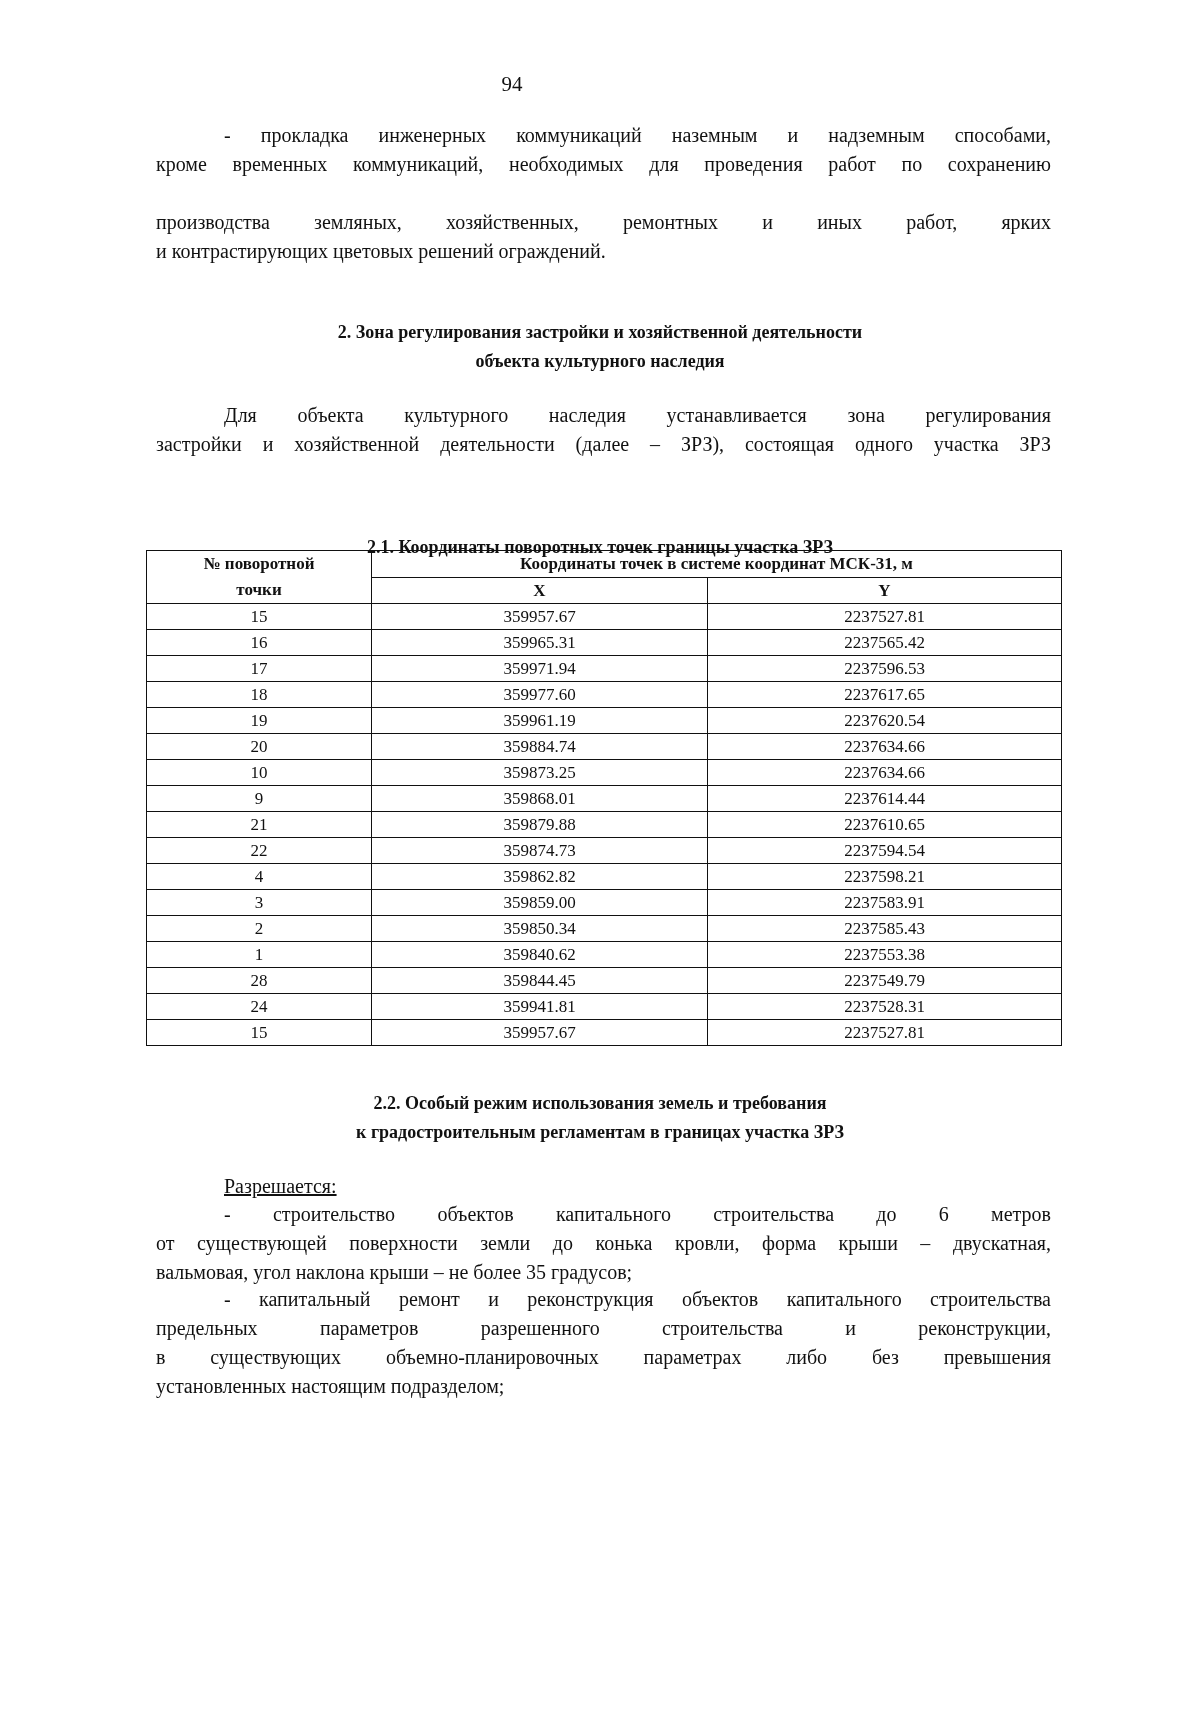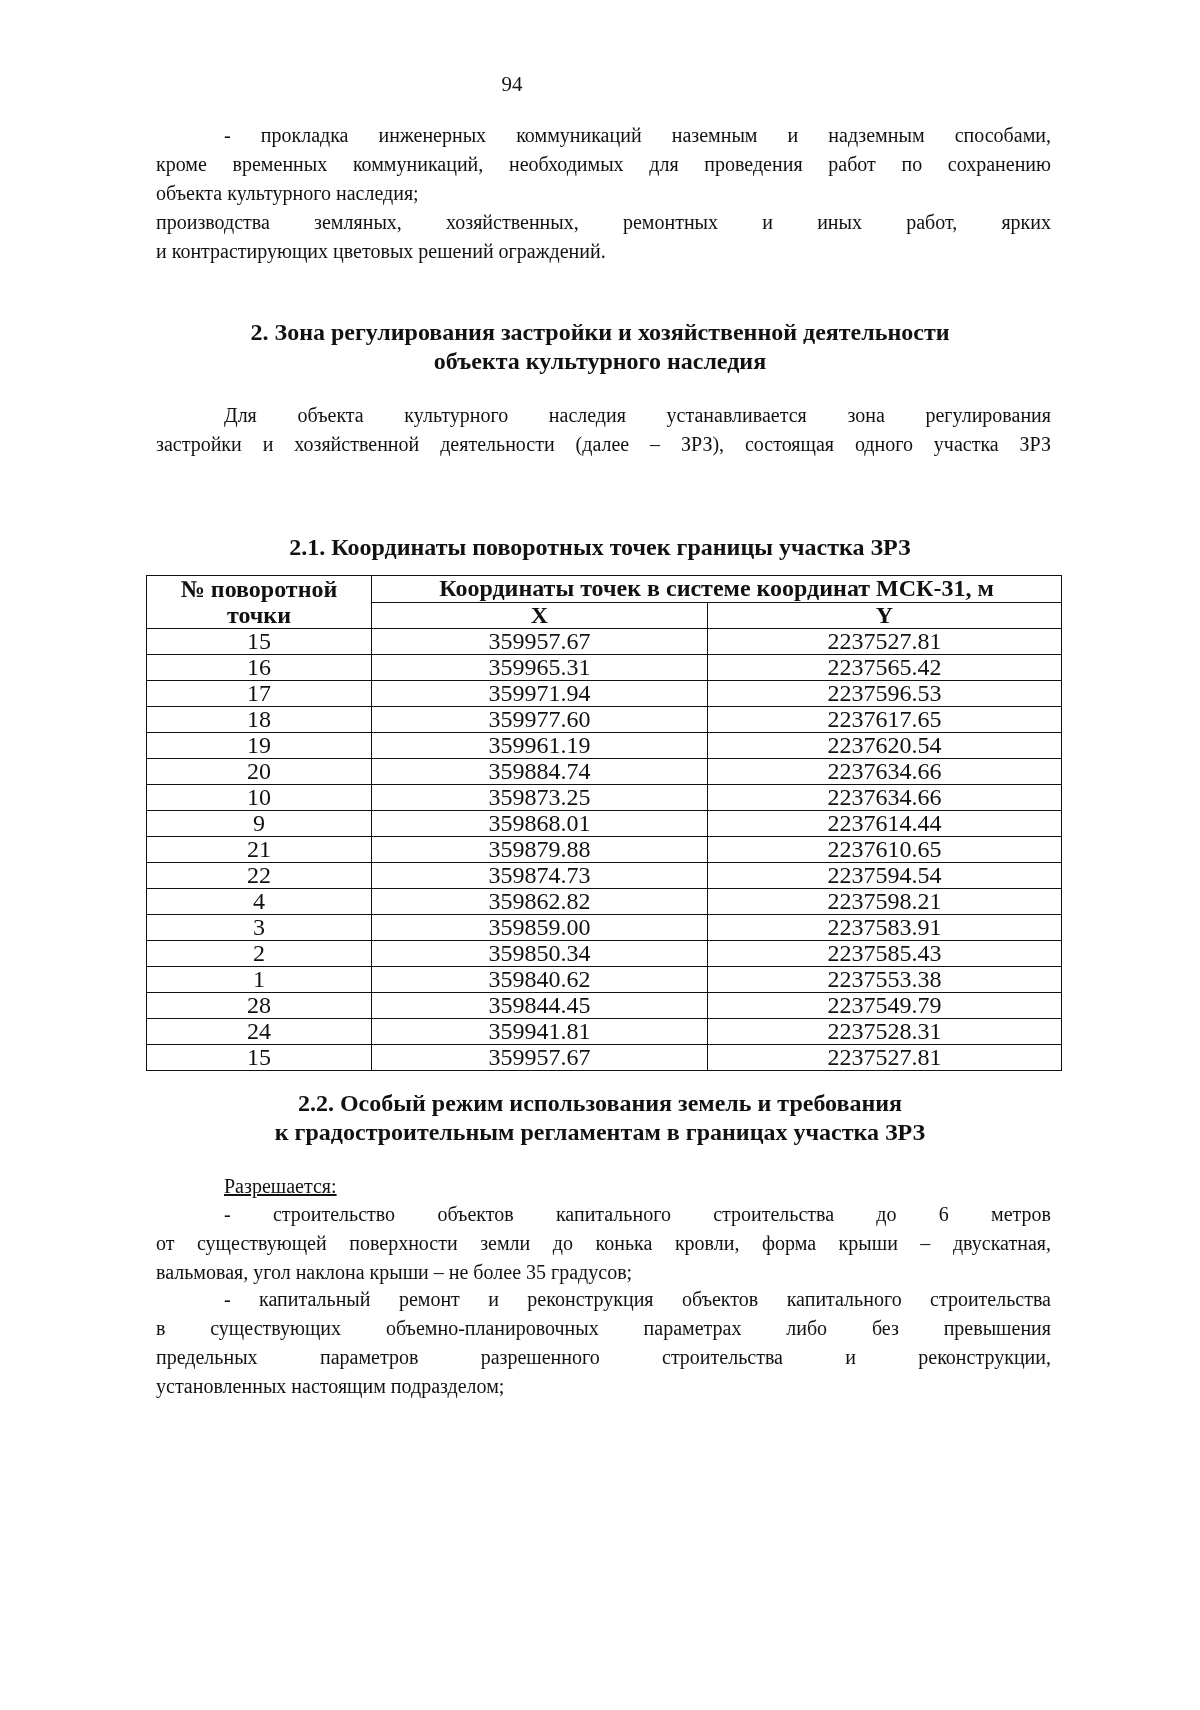--- a/index.html
+++ b/index.html
@@ -5,39 +5,38 @@
   html, body { margin: 0; padding: 0; background: #ffffff; }
   body { width: 1200px; height: 1710px; position: relative; overflow: hidden;
          font-family: "Liberation Serif", "DejaVu Serif", serif; color: #111; }
   .page-num { position: absolute; top: 72px; left: 0; width: 1024px; text-align: center;
               font-size: 21px; }
   .para { position: absolute; left: 156px; width: 895px; font-size: 20px; line-height: 29px;
           text-align: justify; text-align-last: left; }
   .line { display: block; text-align: justify; text-align-last: justify; }
   .line.last { text-align-last: left; }
   .heading { position: absolute; left: 0; width: 1200px; text-align: center; font-weight: bold;
-             font-size: 24px; line-height: 29px; }
+             font-size: 18px; line-height: 29px; }
   table.coords { position: absolute; left: 146px; top: 550px; width: 916px; border-collapse: collapse;
-                 font-size: 24px; margin-top: 25px; }
+                 font-size: 17px; }
   table.coords td, table.coords th { border: 1.5px solid #111; padding: 0; text-align: center;
                  line-height: 25px; height: 25px; }
   table.coords th { font-weight: bold; }
   .c1 { width: 224px; }
   .c2 { width: 335px; }
   .u { text-decoration: underline; }
 </style>
 </head>
 <body>
 
 <div class="page-num">94</div>
 
 <div class="para" style="top:121px;">
   <span class="line" style="padding-left:68px;">- прокладка инженерных коммуникаций наземным и надземным способами,</span>
   <span class="line">кроме временных коммуникаций, необходимых для проведения работ по сохранению</span>
-  <span class="line last">объекта культурного наследия;</span>
 </div>
 <div class="para" style="top:208px;">
   <span class="line">производства земляных, хозяйственных, ремонтных и иных работ, ярких</span>
   <span class="line last">и контрастирующих цветовых решений ограждений.</span>
 </div>
 
 <div class="heading" style="top:318px;">
   <div>2. Зона регулирования застройки и хозяйственной деятельности</div>
   <div>объекта культурного наследия</div>
 </div>
@@ -162,16 +161,16 @@
 </div>
 
 <div class="para" style="top:1200px;">
   <span class="line" style="padding-left:68px;">- строительство объектов капитального строительства до 6 метров</span>
   <span class="line">от существующей поверхности земли до конька кровли, форма крыши – двускатная,</span>
   <span class="line last">вальмовая, угол наклона крыши – не более 35 градусов;</span>
 </div>
 
 <div class="para" style="top:1285px;">
   <span class="line" style="padding-left:68px;">- капитальный ремонт и реконструкция объектов капитального строительства</span>
+  <span class="line">предельных параметров разрешенного строительства и реконструкции,</span>
   <span class="line">в существующих объемно-планировочных параметрах либо без превышения</span>
-  <span class="line">предельных параметров разрешенного строительства и реконструкции,</span>
   <span class="line last">установленных настоящим подразделом;</span>
 </div>
 
 </body></html>

